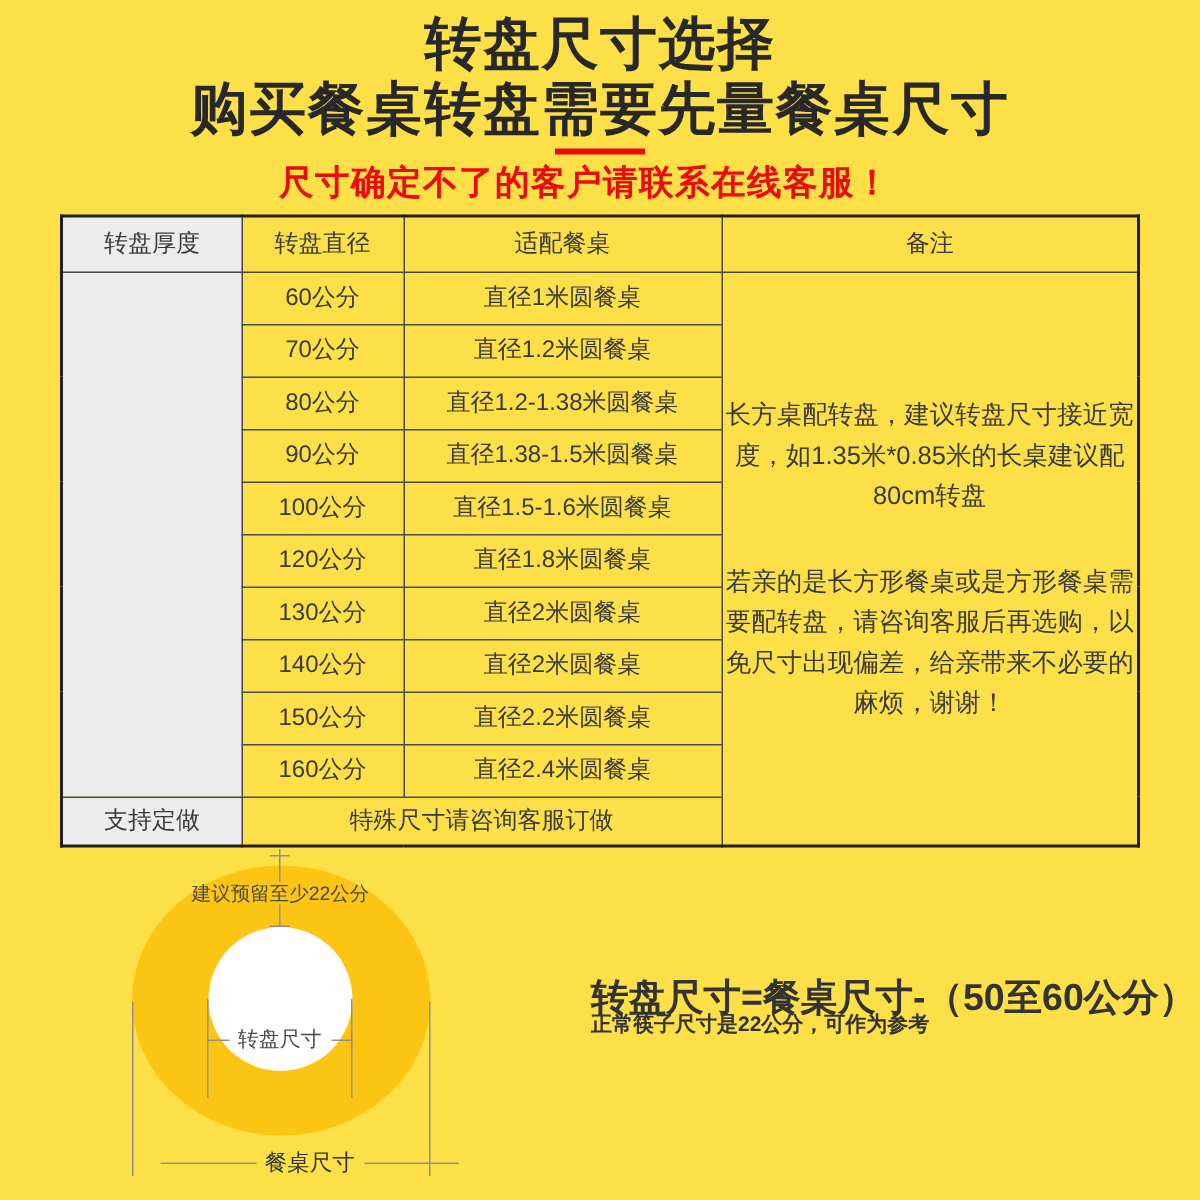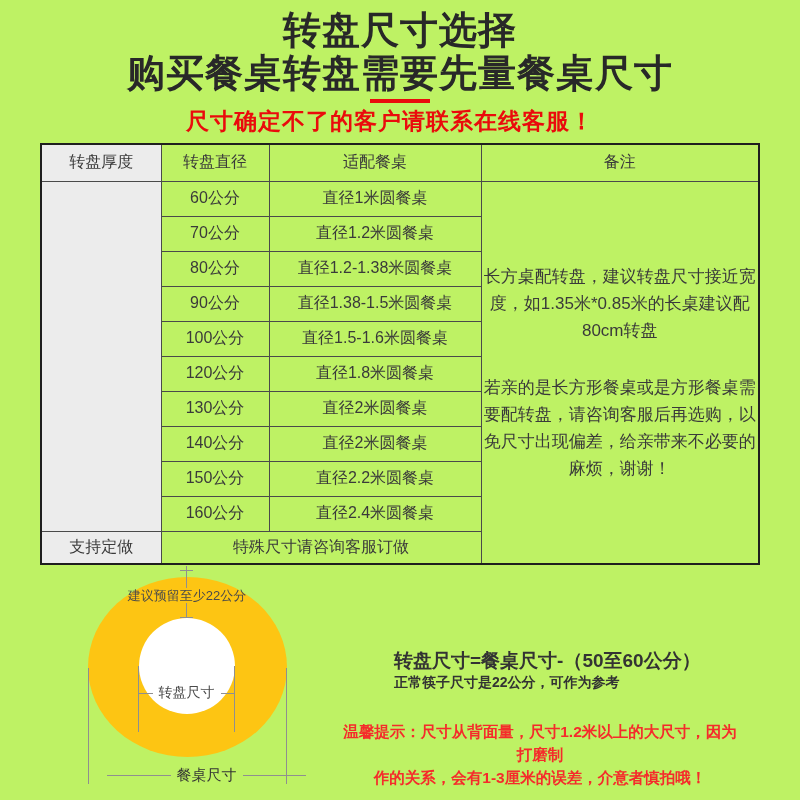--- a/index.html
+++ b/index.html
@@ -1,16 +1,16 @@
 <!DOCTYPE html>
 <html><head>
 <meta charset="utf-8">
 <style>
   html,body{margin:0;padding:0;background:#fff;}
-  #page{position:relative;width:800px;height:800px;background:#bef264;overflow:hidden;
+  #page{position:relative;width:800px;height:800px;background:#fde047;overflow:hidden;
         font-family:"Liberation Sans","DejaVu Sans",sans-serif;}
 
   
   .title{position:absolute;left:0;width:800px;text-align:center;
          font-family:"Liberation Serif","DejaVu Serif",serif;
          font-weight:bold;font-size:38px;color:#282828;letter-spacing:1px;line-height:44px;}
   .title1{top:8px;}
   .title2{top:51px;}
   .divider{position:absolute;left:370px;top:99px;width:60px;height:4px;background:#ea0b0c;}
   .subtitle{position:absolute;left:0;top:106px;width:780px;text-align:center;
@@ -38,21 +38,21 @@
   .label-reserve{left:187px;top:587px;transform:translateX(-50%);font-size:13px;white-space:nowrap;}
   .dim{position:absolute;display:flex;align-items:center;}
   .dim .seg{flex:1;height:1px;background:#8f8f8f;}
   .dim .txt{padding:0 6px;white-space:nowrap;}
   .dim-inner{left:138px;top:684px;width:97px;height:18px;font-size:14px;color:#4a4a4a;}
   .dim-outer{left:88px;top:765px;width:199px;height:20px;font-size:15px;color:#333;padding-left:19px;}
 
   
   .tips{position:absolute;left:394px;color:#333;font-weight:600;white-space:nowrap;}
   .tips-heading{top:598px;font-size:19px;}
-  .tips-line1{top:648px;font-size:19px;text-align:right;}
+  .tips-line1{top:648px;font-size:25px;text-align:right;}
   .tips-line2{top:674px;font-size:14px;}
   .warning{position:absolute;left:338px;top:720px;width:404px;text-align:center;
            font-size:15.5px;font-weight:bold;color:#f52b2b;line-height:23px;}
 </style>
 </head>
 <body>
 
 <div id="page">
 
   <div class="title title1">转盘尺寸选择</div>
@@ -147,18 +147,14 @@
   </div>
   <div class="dim dim-outer">
     <div class="seg"></div>
     <div class="txt">餐桌尺寸</div>
     <div class="seg"></div>
   </div>
 
   <div class="tips tips-line1">转盘尺寸=餐桌尺寸-（50至60公分）</div>
   <div class="tips tips-line2">正常筷子尺寸是22公分，可作为参考</div>
 
-  <div class="warning">
-    <div>温馨提示：尺寸从背面量，尺寸1.2米以上的大尺寸，因为打磨制</div>
-    <div>作的关系，会有1-3厘米的误差，介意者慎拍哦！</div>
-  </div>
 
 </div>
 
 </body></html>

